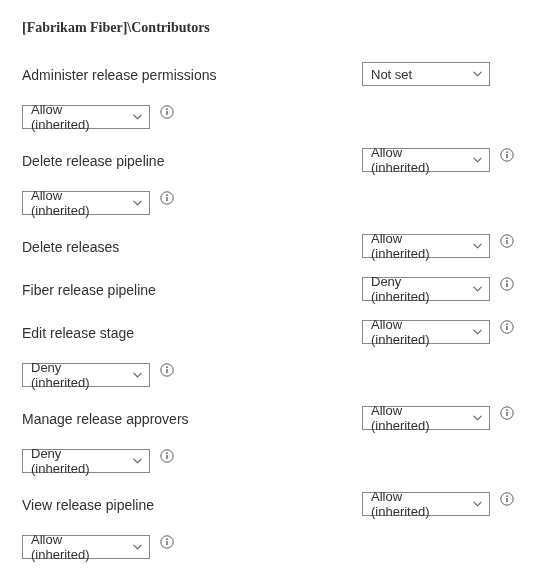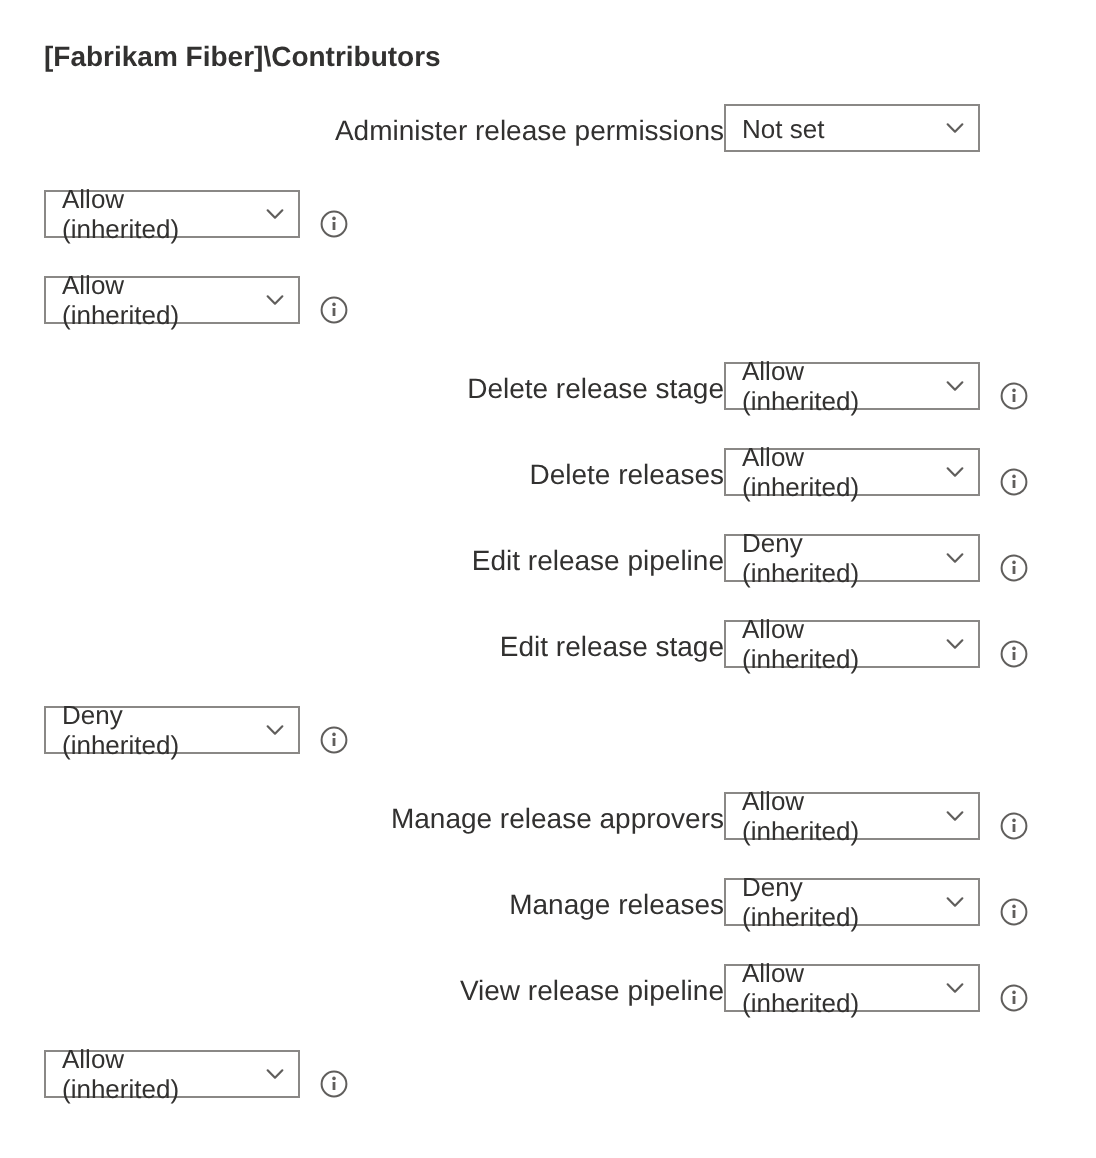--- a/index.html
+++ b/index.html
@@ -7,36 +7,36 @@
       font-family: "Segoe UI", -apple-system, sans-serif;
       font-size: 14px;
       color: #323130;
       background: #fff;
       padding: 20px 22px;
       width: 548px;
     }
     .title {
       font-weight: 600;
       font-size: 14px;
-      margin-bottom: 16px;
+      margin-bottom: 26px;
+      font-family: Liberation Serif, serif;
     }
     .perm-row {
       display: flex;
       align-items: center;
       margin-bottom: 19px;
       min-height: 22px;
     }
     .perm-label {
       flex: 0 0 340px;
       padding-top: 2px;
-      text-align: right;
     }
     .perm-controls {
       display: flex;
-      align-items: flex-end;
+      align-items: flex-start;
       gap: 10px;
     }
     .select-wrap {
       position: relative;
       width: 128px;
       height: 24px;
       border: 1px solid #8a8886;
       background: #fff;
       display: flex;
       align-items: center;
@@ -102,40 +102,40 @@
         <span class="info-icon">
           <svg viewBox="0 0 14 14" width="14" height="14">
             <circle cx="7" cy="7" r="6.2" fill="none" stroke="#605e5c" stroke-width="1"></circle>
             <circle cx="7" cy="4.2" r="0.9" fill="#605e5c"></circle>
             <rect x="6.3" y="6" width="1.4" height="4" fill="#605e5c"></rect>
           </svg>
         </span>
       </div>
     </div>
     <div class="perm-row">
-      <div class="perm-controls">
-        <div class="select-wrap">
-          <span>Allow (inherited)</span>
-          <span class="chevron">
-            <svg viewBox="0 0 12 12" width="11" height="11">
-              <path d="M2 4 L6 8 L10 4" fill="none" stroke="#605e5c" stroke-width="1.2" stroke-linecap="round" stroke-linejoin="round"></path>
-            </svg>
-          </span>
-        </div>
-        <span class="info-icon">
-          <svg viewBox="0 0 14 14" width="14" height="14">
-            <circle cx="7" cy="7" r="6.2" fill="none" stroke="#605e5c" stroke-width="1"></circle>
-            <circle cx="7" cy="4.2" r="0.9" fill="#605e5c"></circle>
-            <rect x="6.3" y="6" width="1.4" height="4" fill="#605e5c"></rect>
-          </svg>
-        </span>
-      </div>
-    </div>
-    <div class="perm-row">
-      <div class="perm-label">Delete release stage</div>
+      <div class="perm-label">Delete release pipeline</div>
+      <div class="perm-controls">
+        <div class="select-wrap">
+          <span>Allow (inherited)</span>
+          <span class="chevron">
+            <svg viewBox="0 0 12 12" width="11" height="11">
+              <path d="M2 4 L6 8 L10 4" fill="none" stroke="#605e5c" stroke-width="1.2" stroke-linecap="round" stroke-linejoin="round"></path>
+            </svg>
+          </span>
+        </div>
+        <span class="info-icon">
+          <svg viewBox="0 0 14 14" width="14" height="14">
+            <circle cx="7" cy="7" r="6.2" fill="none" stroke="#605e5c" stroke-width="1"></circle>
+            <circle cx="7" cy="4.2" r="0.9" fill="#605e5c"></circle>
+            <rect x="6.3" y="6" width="1.4" height="4" fill="#605e5c"></rect>
+          </svg>
+        </span>
+      </div>
+    </div>
+    <div class="perm-row">
       <div class="perm-controls">
         <div class="select-wrap">
           <span>Allow (inherited)</span>
           <span class="chevron">
             <svg viewBox="0 0 12 12" width="11" height="11">
               <path d="M2 4 L6 8 L10 4" fill="none" stroke="#605e5c" stroke-width="1.2" stroke-linecap="round" stroke-linejoin="round"></path>
             </svg>
           </span>
         </div>
         <span class="info-icon">
@@ -161,21 +161,21 @@
         <span class="info-icon">
           <svg viewBox="0 0 14 14" width="14" height="14">
             <circle cx="7" cy="7" r="6.2" fill="none" stroke="#605e5c" stroke-width="1"></circle>
             <circle cx="7" cy="4.2" r="0.9" fill="#605e5c"></circle>
             <rect x="6.3" y="6" width="1.4" height="4" fill="#605e5c"></rect>
           </svg>
         </span>
       </div>
     </div>
     <div class="perm-row">
-      <div class="perm-label">Edit release pipeline</div>
+      <div class="perm-label">Fiber release pipeline</div>
       <div class="perm-controls">
         <div class="select-wrap">
           <span>Deny (inherited)</span>
           <span class="chevron">
             <svg viewBox="0 0 12 12" width="11" height="11">
               <path d="M2 4 L6 8 L10 4" fill="none" stroke="#605e5c" stroke-width="1.2" stroke-linecap="round" stroke-linejoin="round"></path>
             </svg>
           </span>
         </div>
         <span class="info-icon">
@@ -240,21 +240,20 @@
         <span class="info-icon">
           <svg viewBox="0 0 14 14" width="14" height="14">
             <circle cx="7" cy="7" r="6.2" fill="none" stroke="#605e5c" stroke-width="1"></circle>
             <circle cx="7" cy="4.2" r="0.9" fill="#605e5c"></circle>
             <rect x="6.3" y="6" width="1.4" height="4" fill="#605e5c"></rect>
           </svg>
         </span>
       </div>
     </div>
     <div class="perm-row">
-      <div class="perm-label">Manage releases</div>
       <div class="perm-controls">
         <div class="select-wrap">
           <span>Deny (inherited)</span>
           <span class="chevron">
             <svg viewBox="0 0 12 12" width="11" height="11">
               <path d="M2 4 L6 8 L10 4" fill="none" stroke="#605e5c" stroke-width="1.2" stroke-linecap="round" stroke-linejoin="round"></path>
             </svg>
           </span>
         </div>
         <span class="info-icon">

